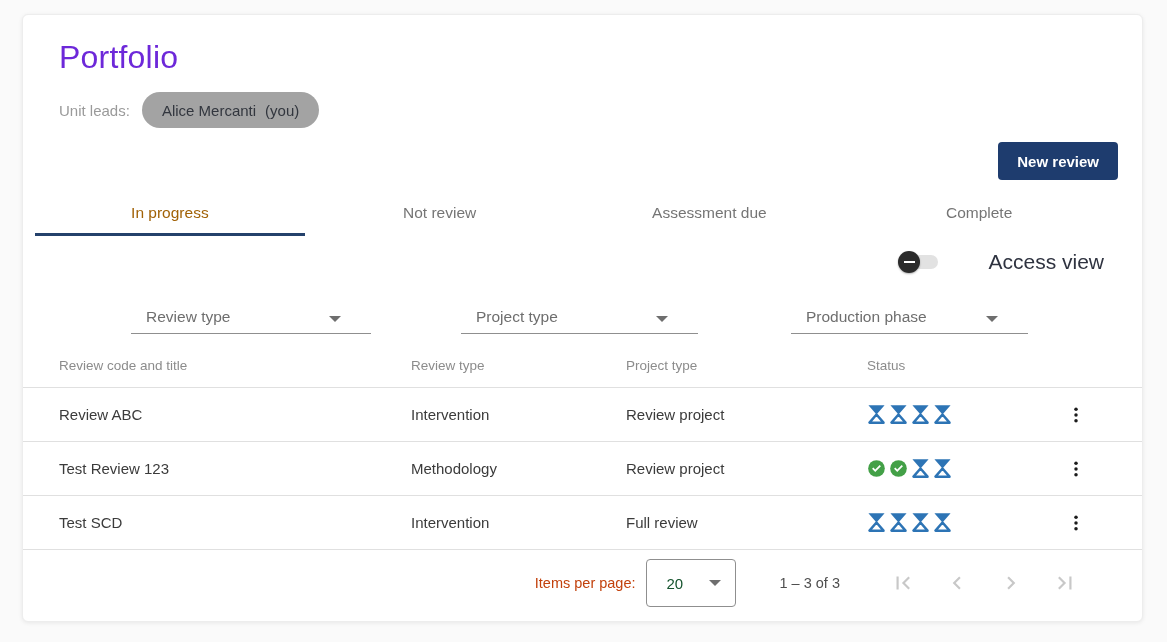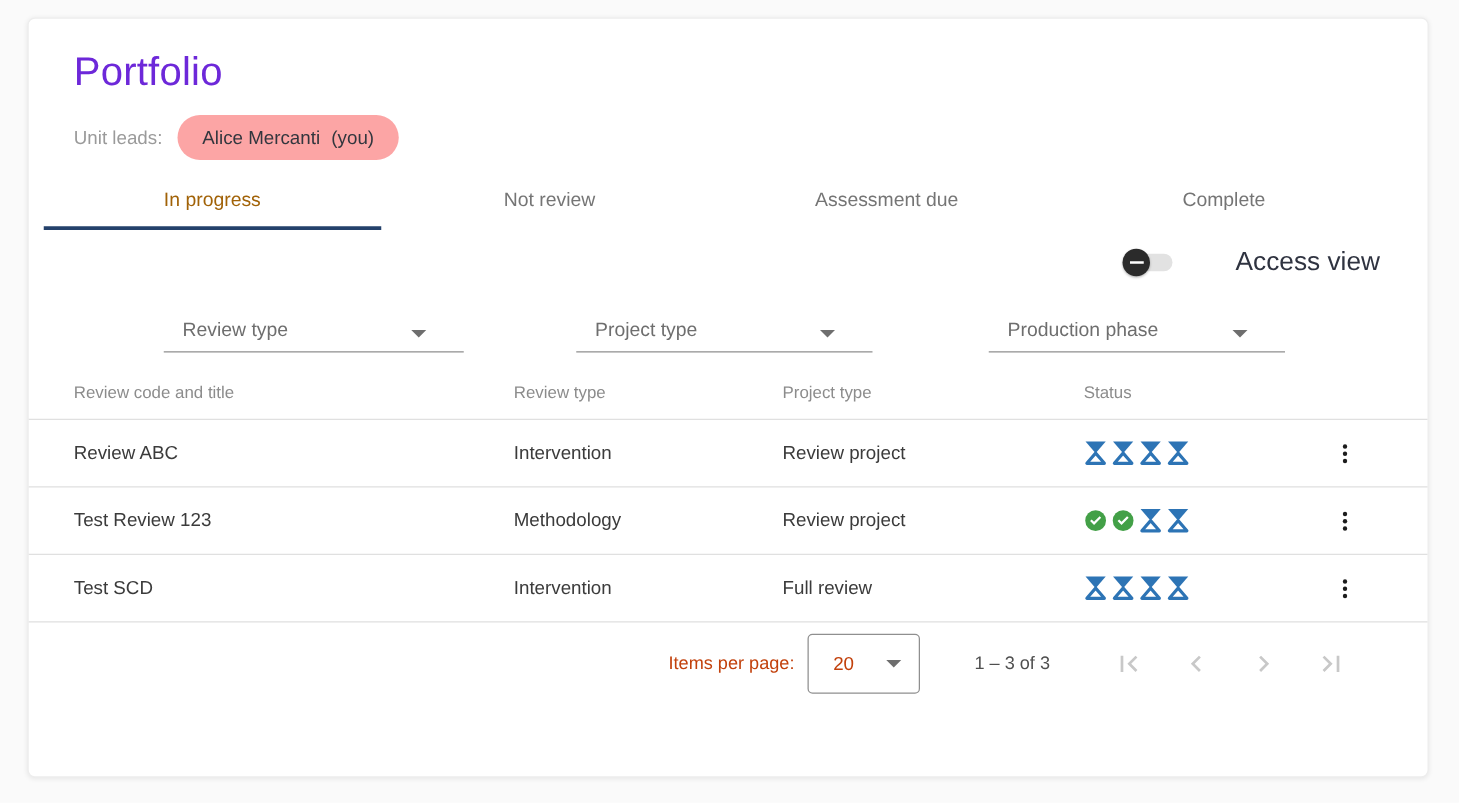--- a/index.html
+++ b/index.html
@@ -27,21 +27,21 @@
     letter-spacing: 0.2px;
   }
   .unit-leads-row {
     display: flex; align-items: center;
     margin: 16px 0 0 36px;
     height: 36px;
   }
   .unit-leads-label { font-size: 15px; color: #9a9a9a; margin-right: 12px; }
   .chip {
     display: inline-flex; align-items: center;
-    background: #fca5a5;
+    background: #a3a3a3;
     border: none;
     border-radius: 18px;
     height: 36px;
     padding: 0 20px;
     font-size: 15px; color: #32363e;
     font-family: inherit;
     cursor: pointer;
   }
   .chip .chip-you { margin-left: 9px; }
   
@@ -154,21 +154,21 @@
     color: #4f4f4f;
   }
   .ipp-label { font-size: 14.5px; color: #c2410c; }
   .page-size-select {
     display: flex; align-items: center;
     width: 90px; height: 48px;
     margin-left: 10px;
     border: 1px solid #8f8f8f;
     border-radius: 4px;
     padding: 0 14px 0 20px;
-    font-size: 15px; color: #c2410c;
+    font-size: 15px; color: #14532d;
     background: #fff; cursor: pointer;
     font-family: inherit;
   }
   .page-size-select .select-arrow-inline {
     margin-left: auto;
     width: 0; height: 0;
     border-left: 6px solid transparent;
     border-right: 6px solid transparent;
     border-top: 6px solid #6e6e6e;
   }
@@ -190,20 +190,23 @@
   <h1 class="page-title">Portfolio</h1>
 
   <div class="unit-leads-row">
     <span class="unit-leads-label">Unit leads:</span>
     <button class="chip">
       <span>Alice Mercanti</span>
       <span class="chip-you">(you)</span>
     </button>
   </div>
 
+  <div class="button-row">
+    <button class="new-review-btn">New review</button>
+  </div>
 
   <div class="tabs">
     <button class="tab active">In progress</button>
     <button class="tab">Not review</button>
     <button class="tab">Assessment due</button>
     <button class="tab">Complete</button>
   </div>
 
   <div class="access-row">
     <button class="toggle">

